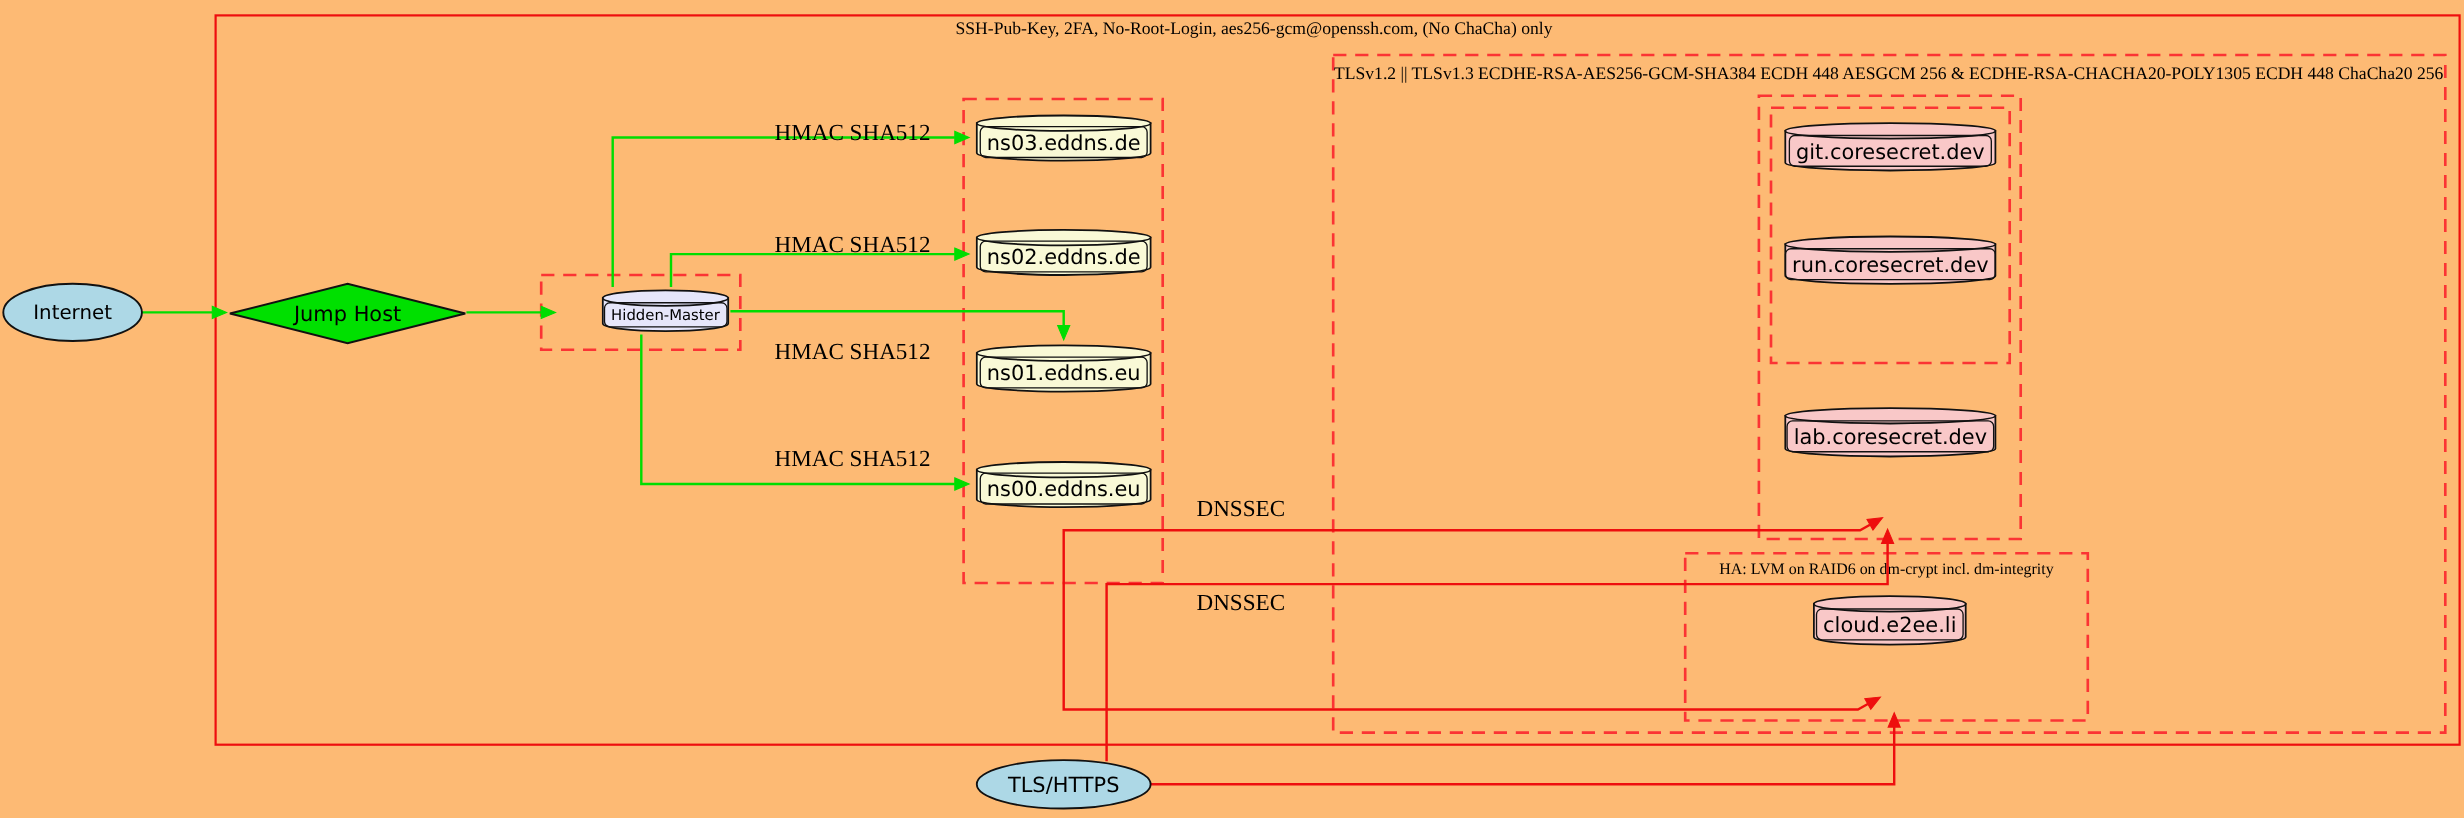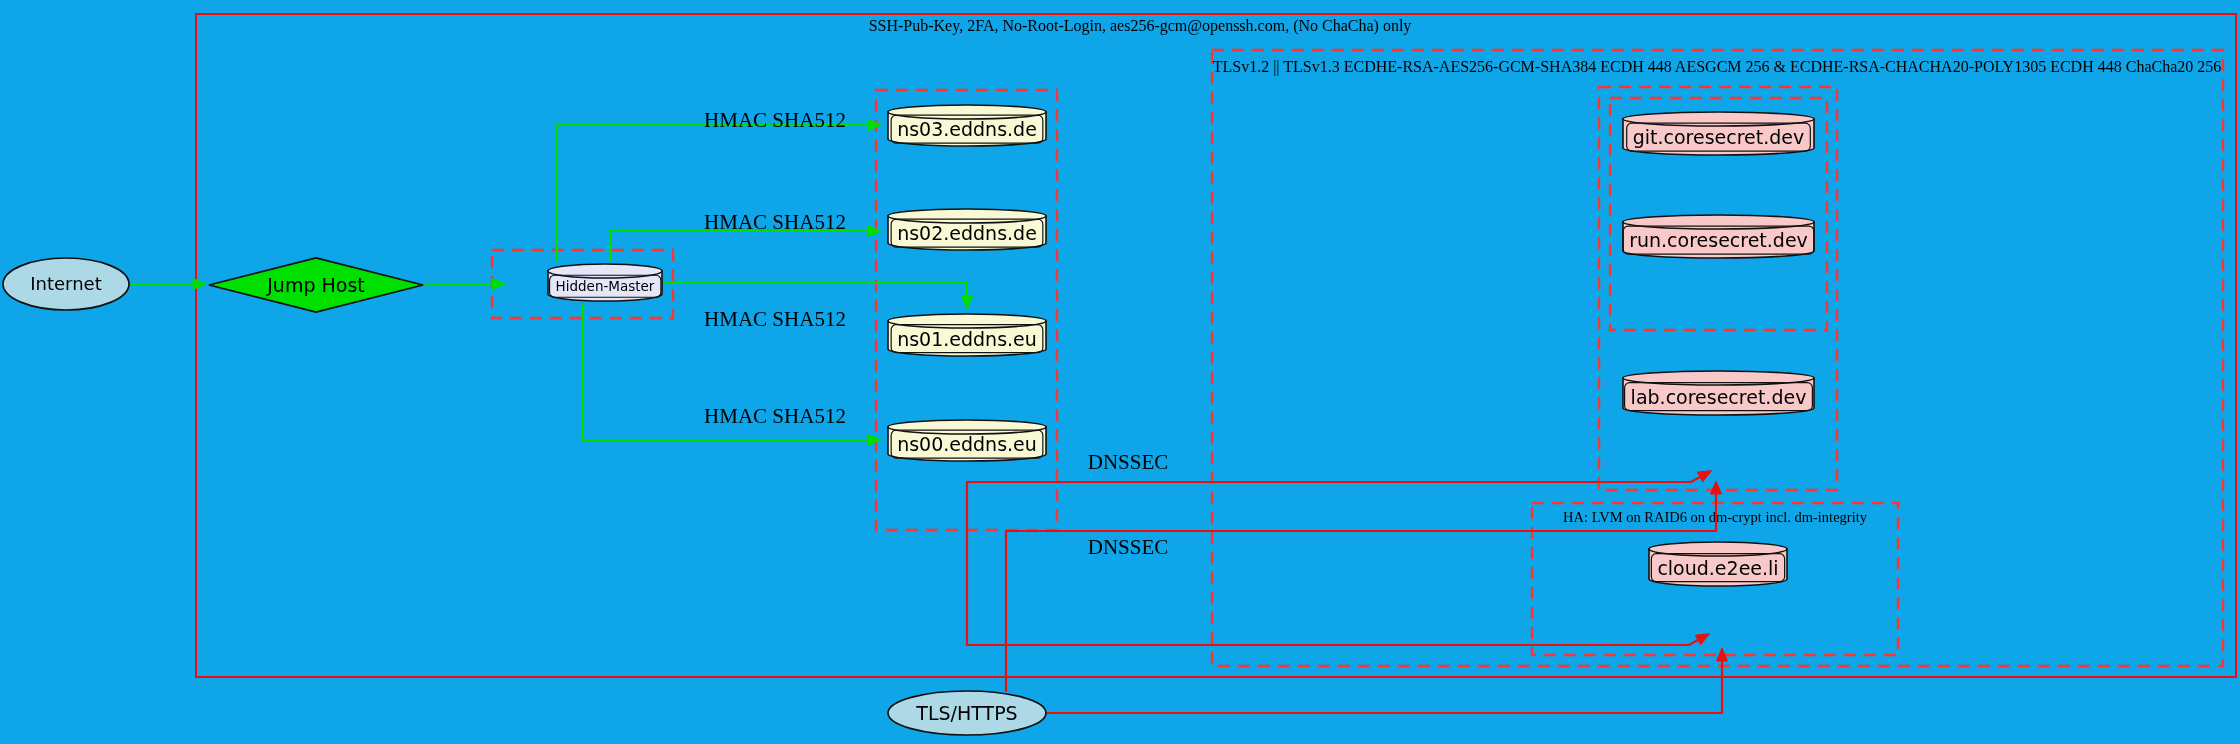--- a/index.html
+++ b/index.html
@@ -1,16 +1,16 @@
 <!DOCTYPE html>
 <html><head>
 <meta charset="utf-8">
 <style>
   html,body{margin:0;padding:0;background:#ffffff;}
-  .page{position:relative;width:2240px;height:744px;background:#0ea5e9;overflow:hidden;}
+  .page{position:relative;width:2240px;height:744px;background:#fdba74;overflow:hidden;}
   svg{display:block;}
   text{fill:#000000;}
   .node-label{font-family:"DejaVu Sans","Liberation Sans",sans-serif;}
   .edge-label{font-family:"Liberation Serif","DejaVu Serif",serif;font-size:21px;}
   .cluster-label{font-family:"Liberation Serif","DejaVu Serif",serif;}
 </style>
 </head>
 <body>
 
 <div class="page">

